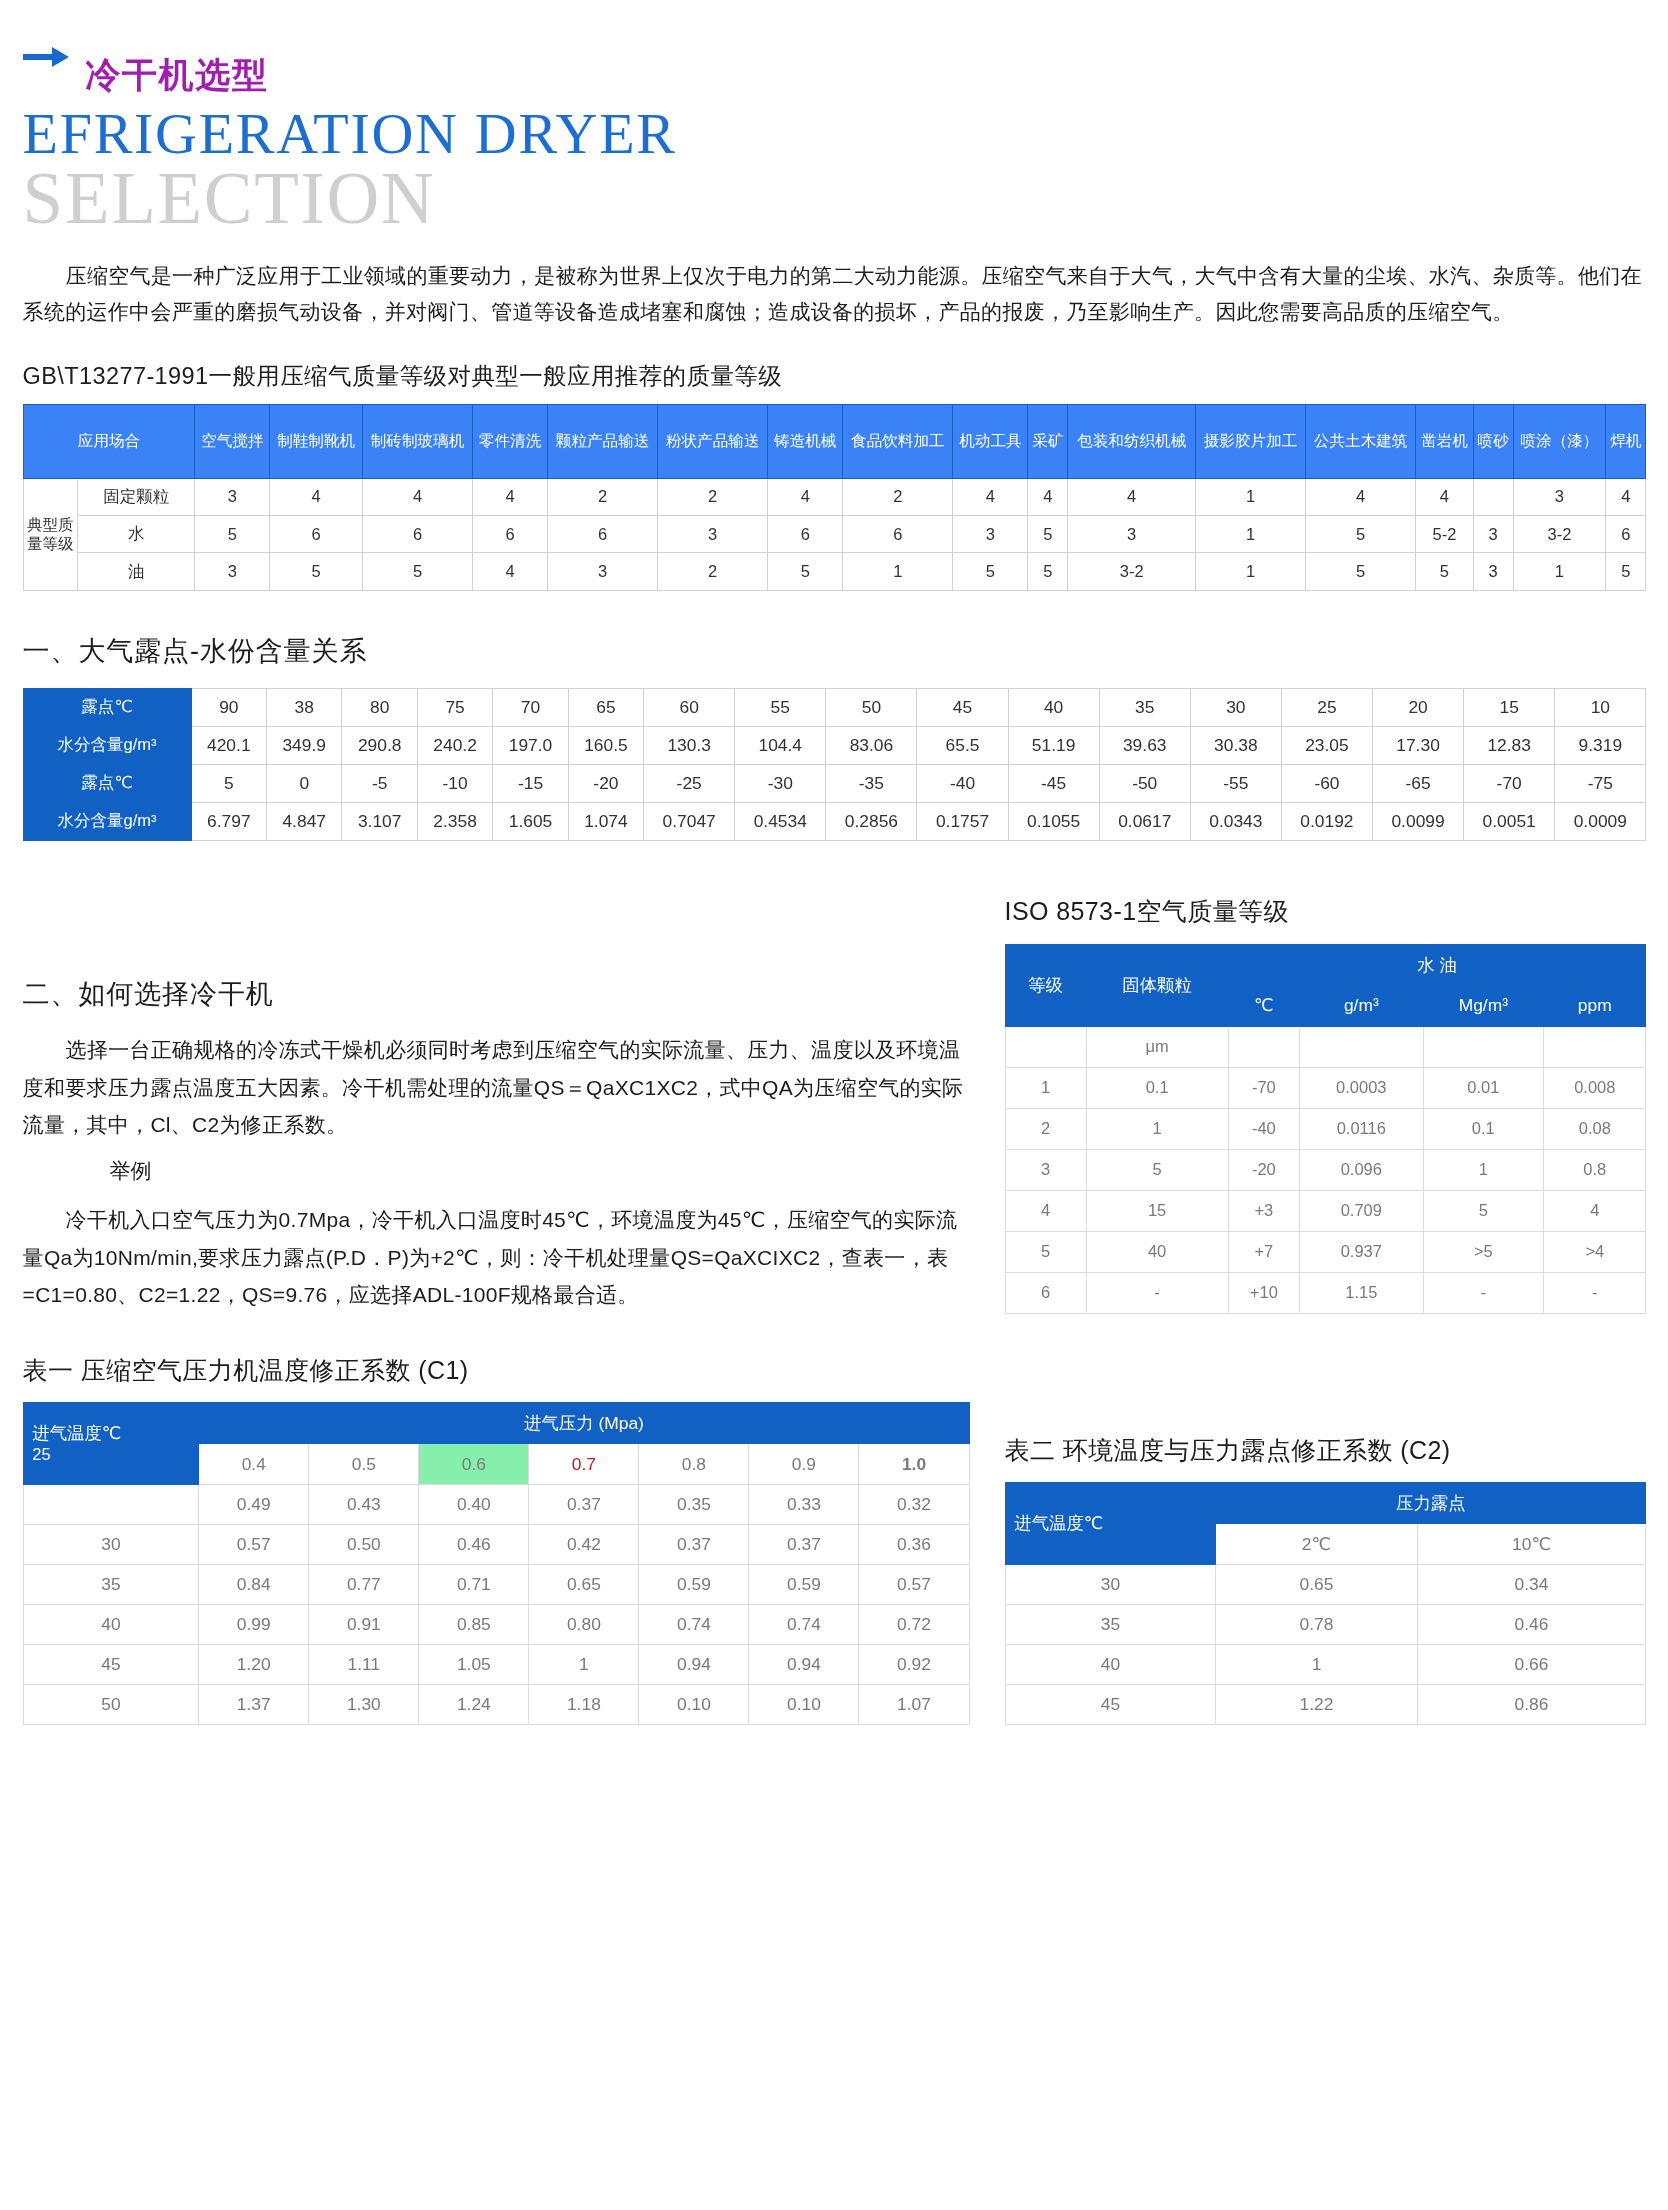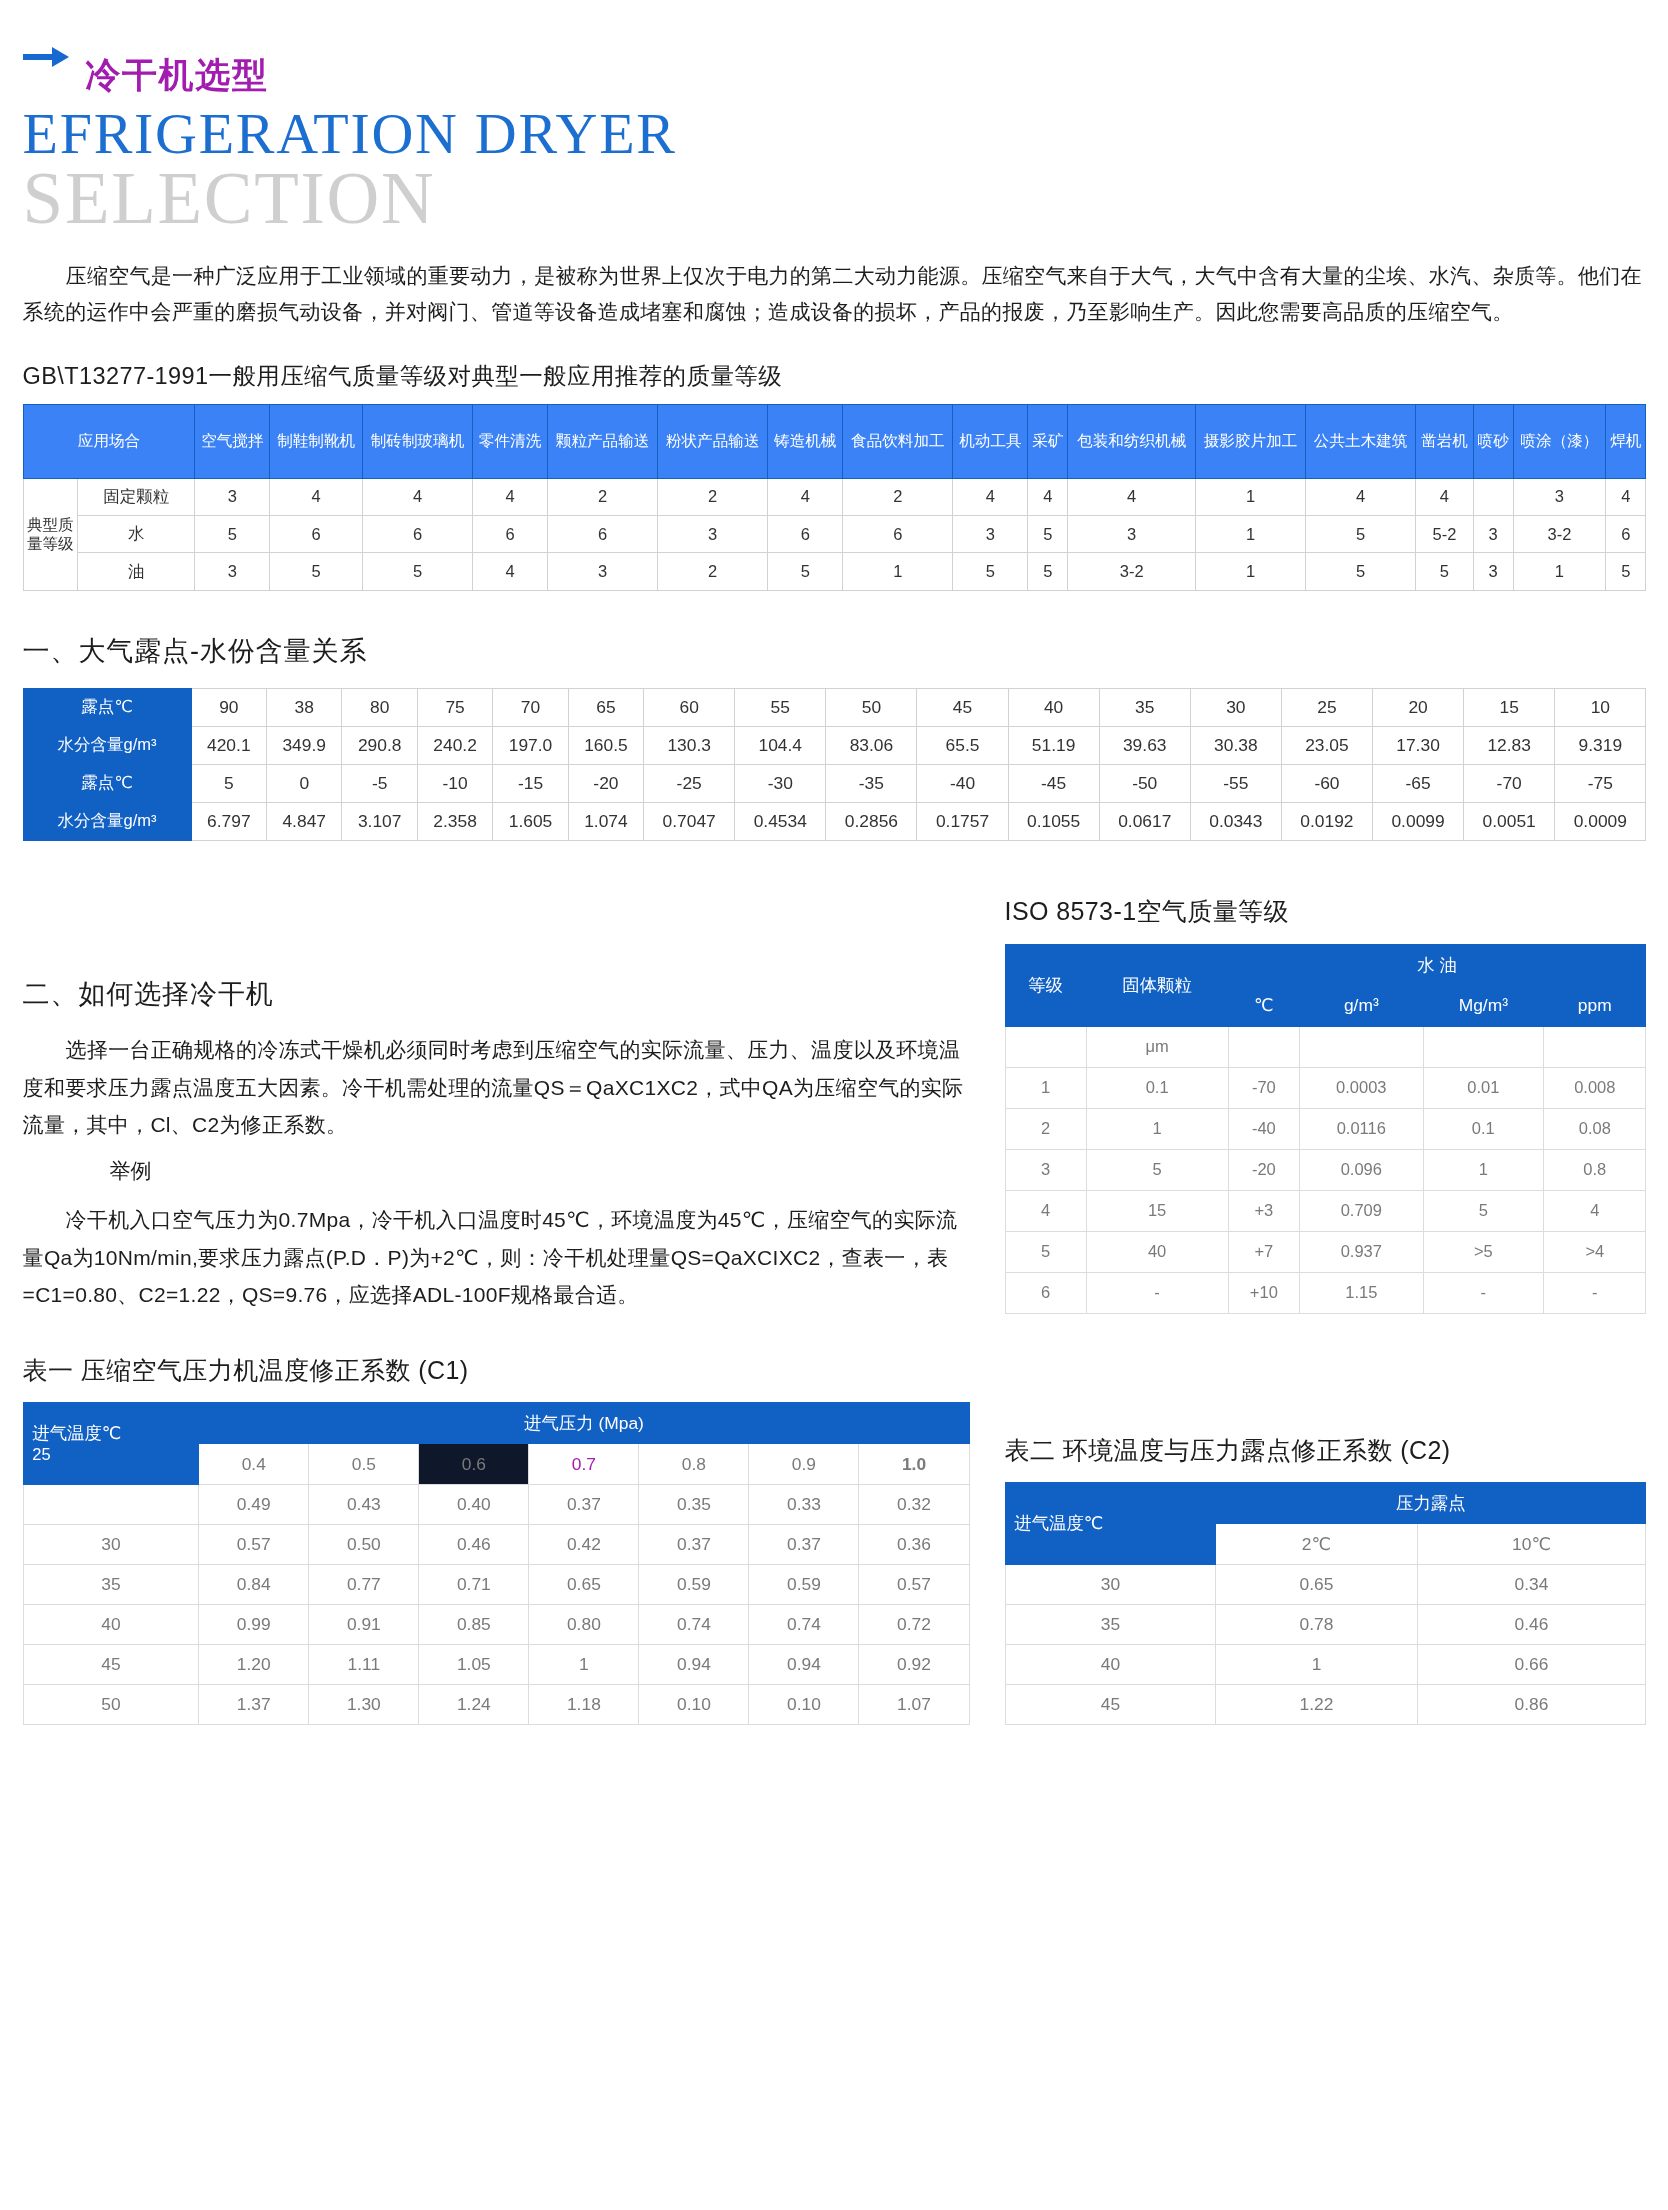--- a/index.html
+++ b/index.html
@@ -533,22 +533,22 @@
           <tr>
             <th rowspan="2" class="corner" style="width:165px;">
               <span>进气温度℃</span><br>
               <span class="small">25</span>
             </th>
             <th colspan="7">进气压力 (Mpa)</th>
           </tr>
           <tr>
             <th class="subhead-blue" style="background:#fff;color:#7a7a7a;border:0.9px solid #dcdcdc;font-weight:normal;">0.4</th>
             <th style="background:#fff;color:#7a7a7a;border:0.9px solid #dcdcdc;font-weight:normal;">0.5</th>
-            <th style="background:#0f172a;color:#7a7a7a;border:0.9px solid #dcdcdc;font-weight:normal;">0.6</th>
-            <th style="background:#fff;color:#a21caf;border:0.9px solid #dcdcdc;font-weight:normal;">0.7</th>
+            <th style="background:#86efac;color:#7a7a7a;border:0.9px solid #dcdcdc;font-weight:normal;">0.6</th>
+            <th style="background:#fff;color:#b91c1c;border:0.9px solid #dcdcdc;font-weight:normal;">0.7</th>
             <th style="background:#fff;color:#7a7a7a;border:0.9px solid #dcdcdc;font-weight:normal;">0.8</th>
             <th style="background:#fff;color:#7a7a7a;border:0.9px solid #dcdcdc;font-weight:normal;">0.9</th>
             <th style="background:#fff;color:#7a7a7a;border:0.9px solid #dcdcdc;font-weight:bold;">1.0</th>
           </tr>
         </thead>
         <tbody>
           <tr>
             <td class="first"></td>
             <td>0.49</td>
             <td>0.43</td>

